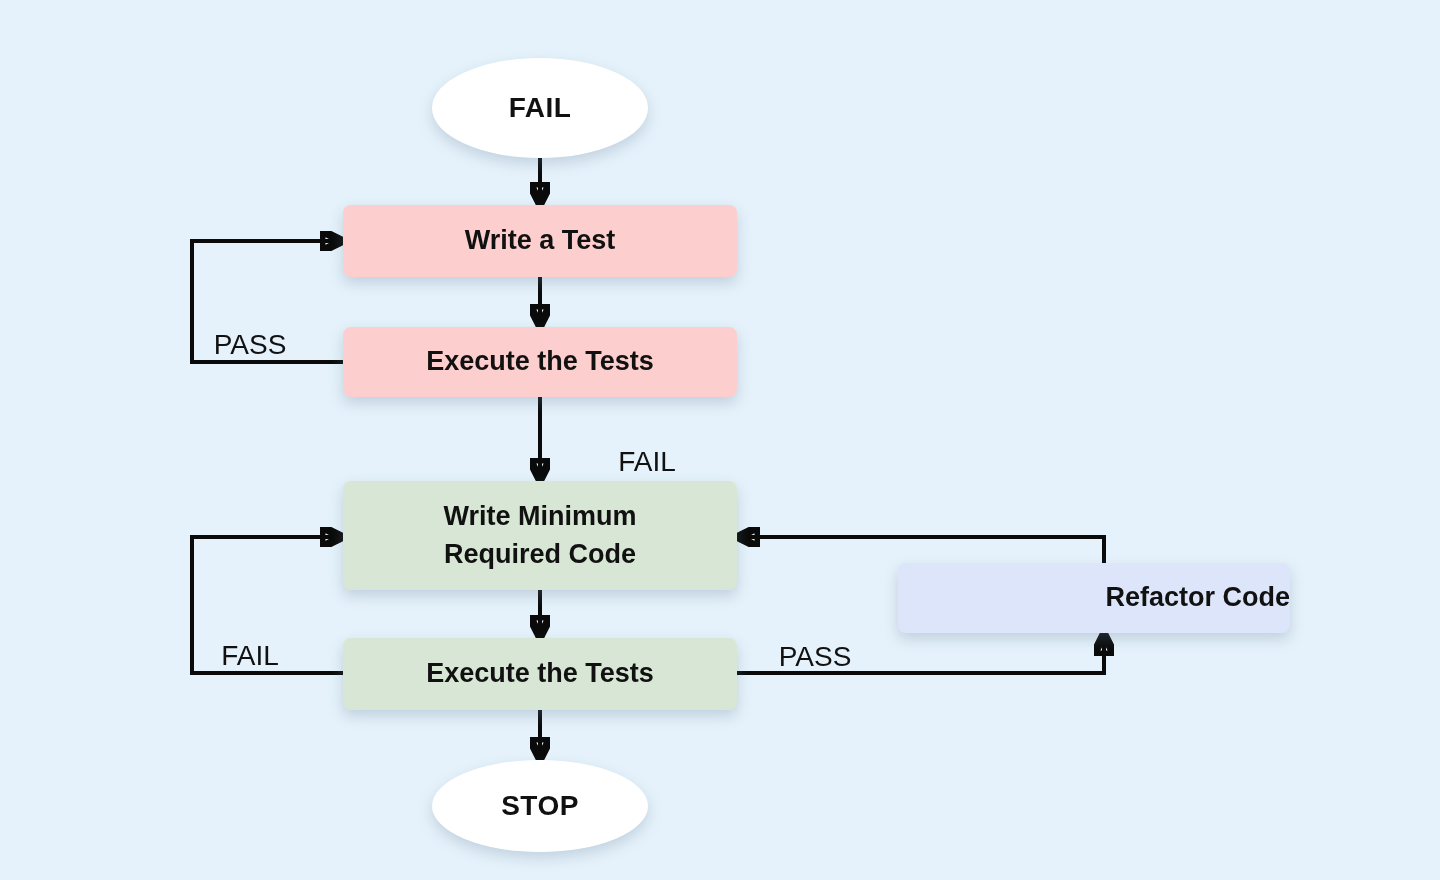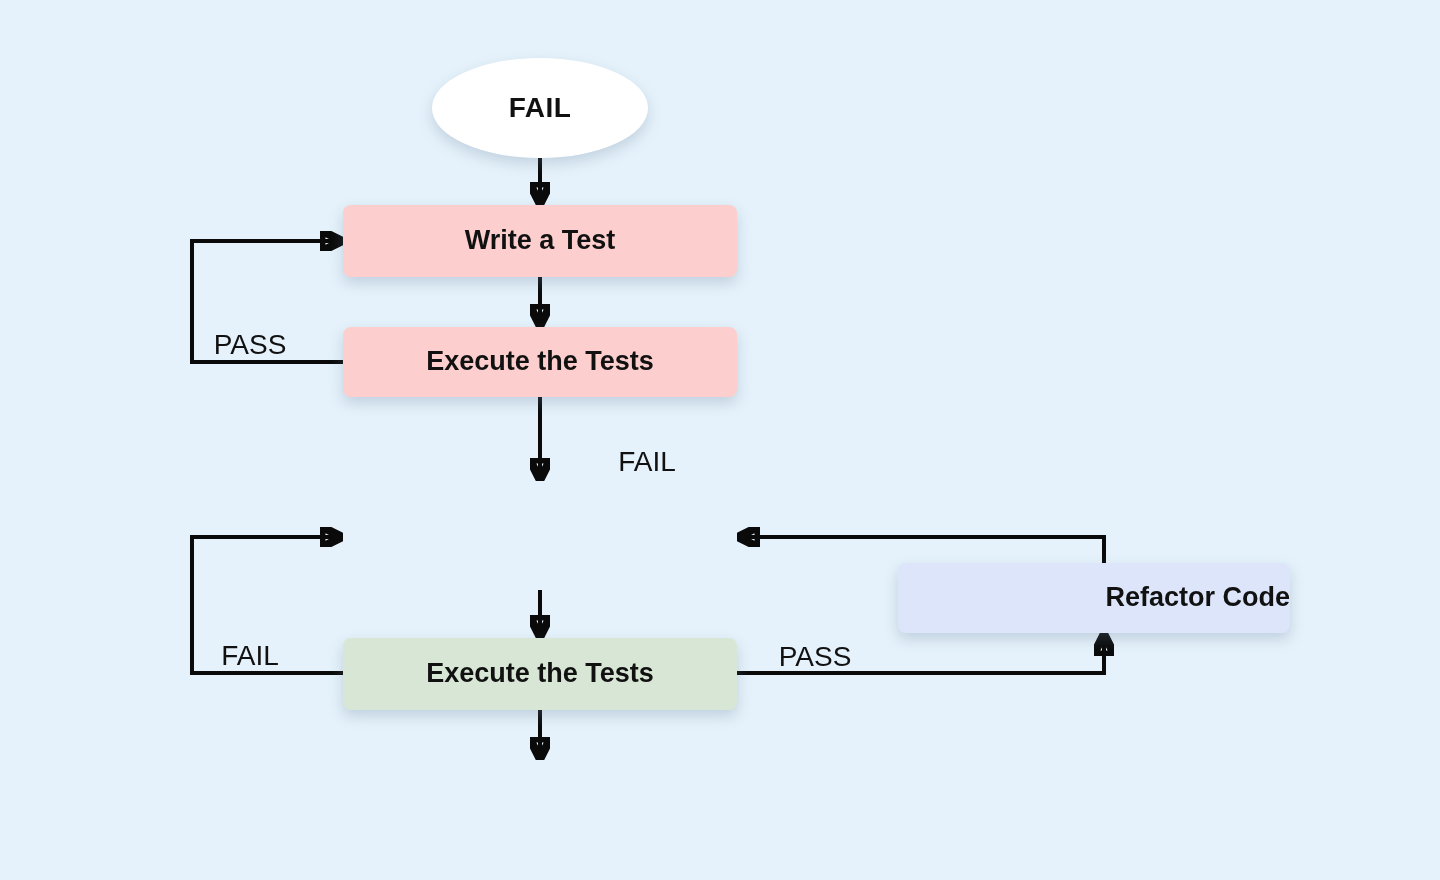--- a/index.html
+++ b/index.html
@@ -87,28 +87,34 @@
   </div>
 
   <div id="node-write-test" class="node rect fill-pink">
     <span class="lbl">Write a Test</span>
   </div>
 
   <div id="node-execute-tests-1" class="node rect fill-pink">
     <span class="lbl">Execute the Tests</span>
   </div>
 
+  <div id="node-write-min-code" class="node rect fill-green">
+    <span class="lbl wrap">Write Minimum Required Code</span>
+  </div>
 
   <div id="node-execute-tests-2" class="node rect fill-green">
     <span class="lbl">Execute the Tests</span>
   </div>
 
   <div id="node-refactor" class="node rect fill-lavender">
     <span class="lbl">Refactor Code</span>
   </div>
 
+  <div id="node-stop" class="node ellipse">
+    <span class="lbl">STOP</span>
+  </div>
 
   <div id="label-pass-top" class="edge-label">PASS</div>
   <div id="label-fail-top" class="edge-label">FAIL</div>
   <div id="label-fail-bottom" class="edge-label">FAIL</div>
   <div id="label-pass-bottom" class="edge-label">PASS</div>
 
 </div>
 
 </body></html>

